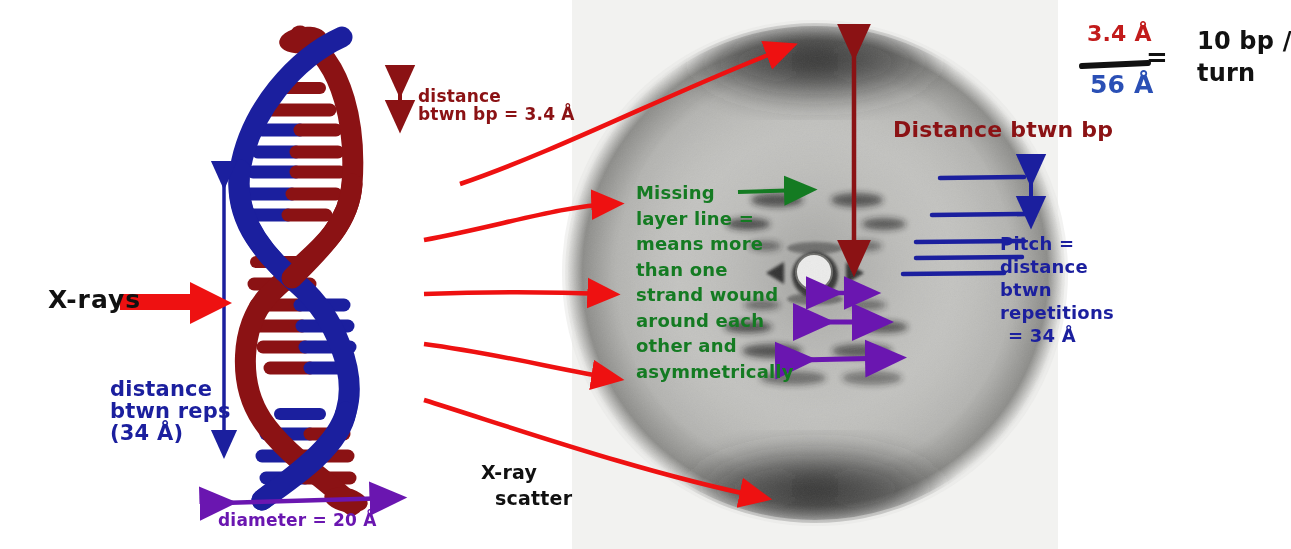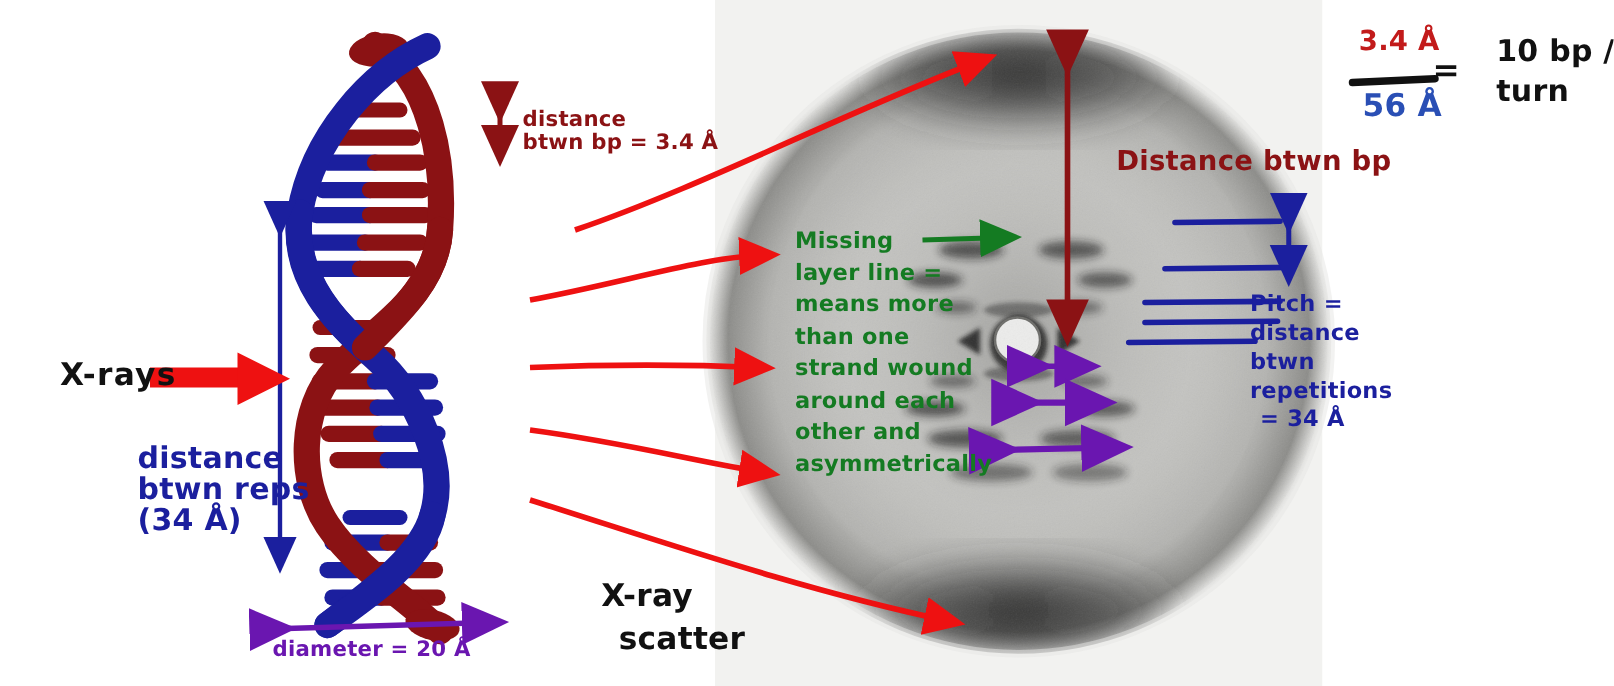--- a/index.html
+++ b/index.html
@@ -55,24 +55,24 @@
     font-weight: 700;
     font-style: normal;
   }
   .c-red   { color: #8b1214; }
   .c-blue  { color: #1b1f9e; }
   .c-purple{ color: #6a16b0; }
   .c-green { color: #147b22; }
   .c-black { color: #111111; }
 
   .t-dist-bp  { left: 418px; top: 88px;  font-size: 17px; }
-  .t-dist-rep { left: 110px; top: 354px; font-size: 24px; }
+  .t-dist-rep { left: 110px; top: 378px; font-size: 21px; }
   .t-diam     { left: 218px; top: 512px; font-size: 17px; }
   .t-xrays    { left: 28px;  top: 287px; font-size: 25px; letter-spacing: 1px; margin-left: 20px;}
-  .t-scatter  { left: 481px; top: 460px; font-size: 25px; line-height: 1.35;}
+  .t-scatter  { left: 481px; top: 460px; font-size: 19px; line-height: 1.35;}
   .t-distbtwn { left: 893px; top: 118px; font-size: 22px; text-align: right; }
   .t-green    { left: 636px; top: 180px; font-size: 18px; line-height: 1.42;}
   .t-helix    { left: 822px; top: 372px; font-size: 17px; line-height: 1.3;}
   .t-pitch    { left: 1000px;top: 232px; font-size: 18px; line-height: 1.28;}
   .t-num      { left: 1168px;top: 25px;  font-size: 24px; line-height: 1.35; margin-left: 29px;}
   .t-fr-top   { left: 1087px;top: 22px;  font-size: 22px; text-align: center; }
   .t-fr-bot   { left: 1090px;top: 72px;  font-size: 25px; }
   .t-eq       { left: 1146px;top: 44px;  font-size: 26px; }
 </style>
 </head>

